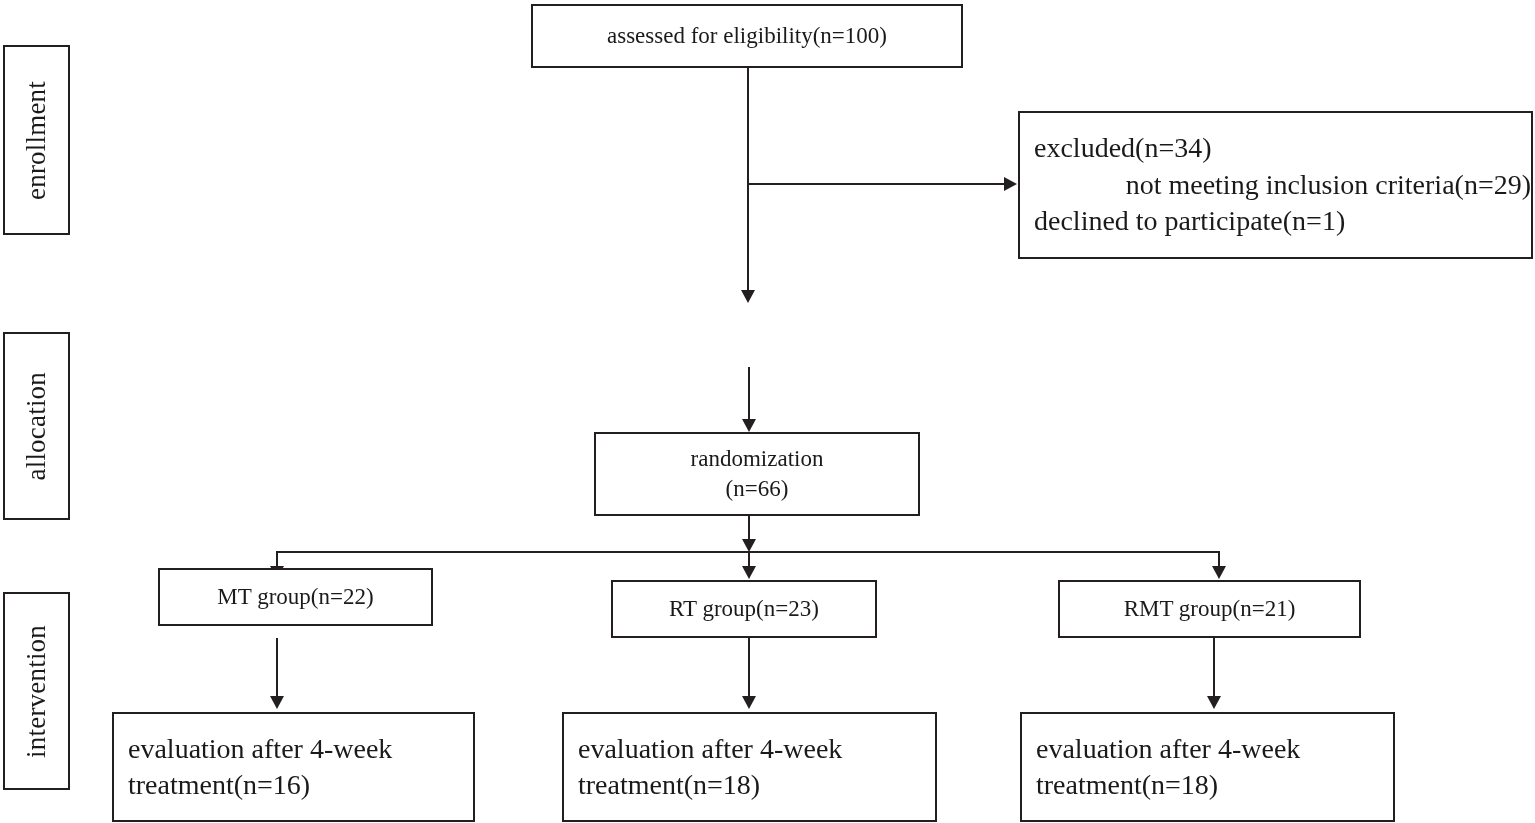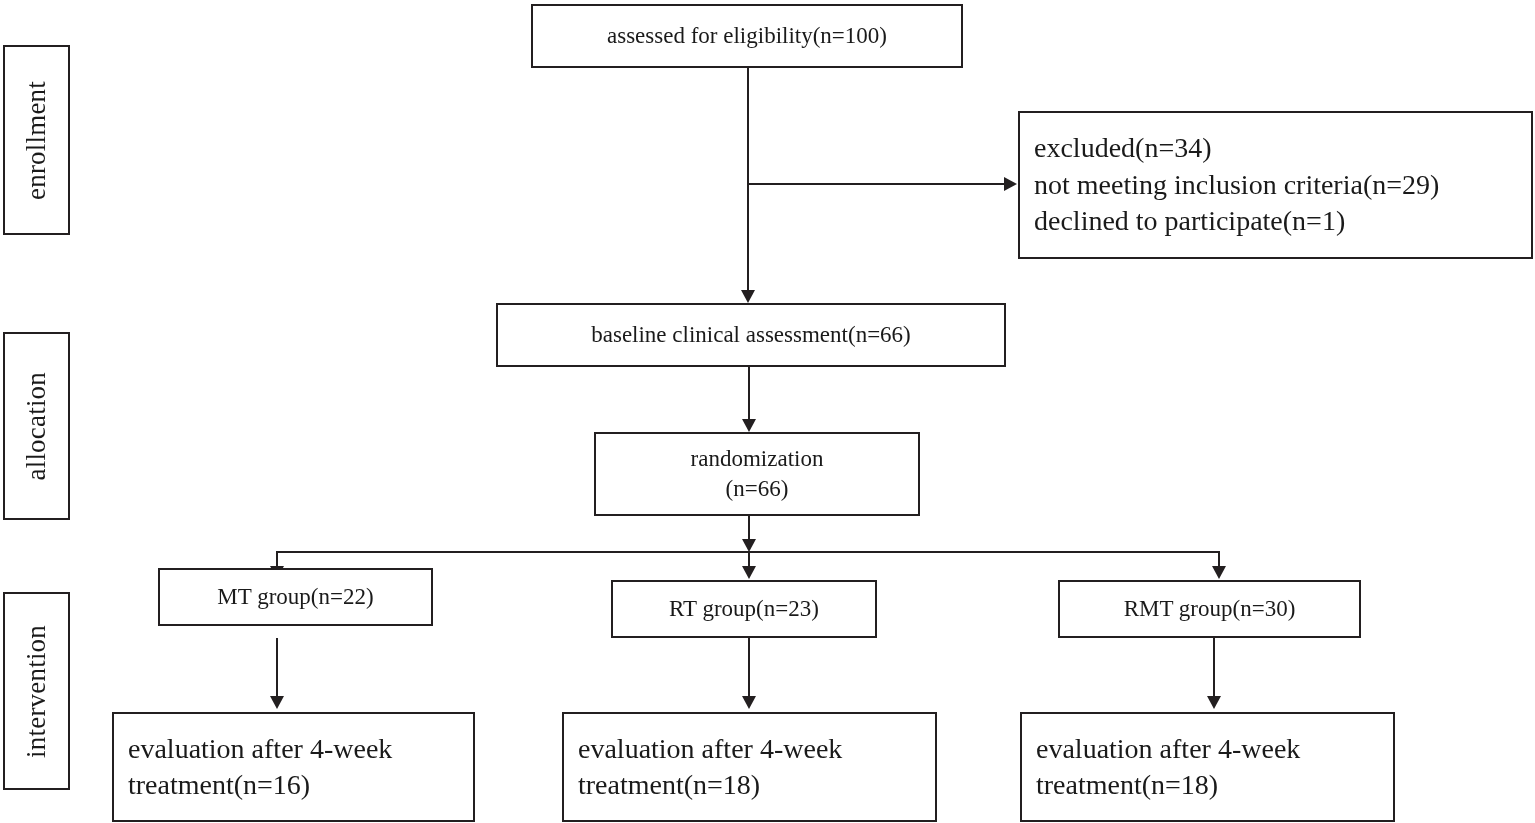--- a/index.html
+++ b/index.html
@@ -89,28 +89,25 @@
 
   <div class="vline" style="left:747px; top:68px; height:222px;"></div>
   <div class="arrow-down" style="left:741px; top:290px;"></div>
 
   <div class="hline" style="left:747px; top:183px; width:258px;"></div>
   <div class="arrow-right" style="left:1004px; top:177px;"></div>
 
   <div class="box left" style="left:1018px; top:111px; width:515px; height:148px;">
     <span class="txt f28">
       <span style="display:block;">excluded(n=34)</span>
-      <span style="display:block;">not meeting inclusion criteria(n=29)</span>
+      <span style="display:block;text-align:right;">not meeting inclusion criteria(n=29)</span>
       <span style="display:block;">declined to participate(n=1)</span>
     </span>
   </div>
 
-  <div class="box center" style="left:496px; top:303px; width:510px; height:64px;">
-    <span class="txt f29">baseline clinical assessment(n=66)</span>
-  </div>
 
   <div class="vline" style="left:748px; top:367px; height:52px;"></div>
   <div class="arrow-down" style="left:742px; top:419px;"></div>
 
   <div class="box center" style="left:594px; top:432px; width:326px; height:84px;">
     <span class="txt f29">
       <span style="display:block;">randomization</span>
       <span style="display:block;">(n=66)</span>
     </span>
   </div>
@@ -131,21 +128,21 @@
 
   <div class="box center" style="left:158px; top:568px; width:275px; height:58px;">
     <span class="txt f29">MT group(n=22)</span>
   </div>
 
   <div class="box center" style="left:611px; top:580px; width:266px; height:58px;">
     <span class="txt f29">RT group(n=23)</span>
   </div>
 
   <div class="box center" style="left:1058px; top:580px; width:303px; height:58px;">
-    <span class="txt f29">RMT group(n=30)</span>
+    <span class="txt f29">RMT group(n=21)</span>
   </div>
 
   <div class="vline" style="left:276px; top:638px; height:58px;"></div>
   <div class="arrow-down" style="left:270px; top:696px;"></div>
 
   <div class="vline" style="left:748px; top:638px; height:58px;"></div>
   <div class="arrow-down" style="left:742px; top:696px;"></div>
 
   <div class="vline" style="left:1213px; top:638px; height:58px;"></div>
   <div class="arrow-down" style="left:1207px; top:696px;"></div>

